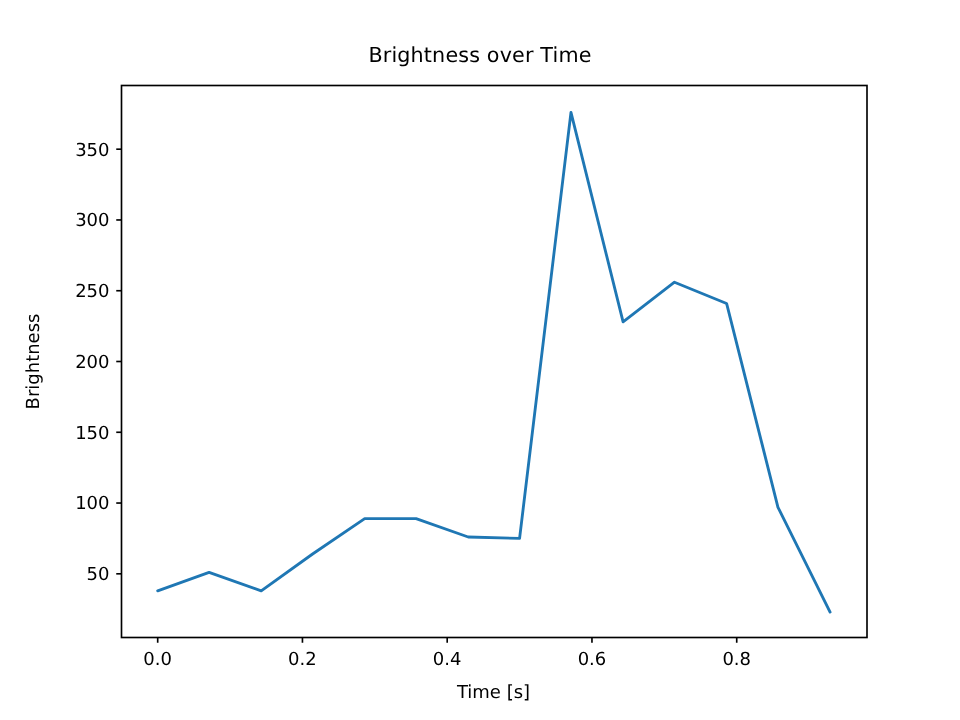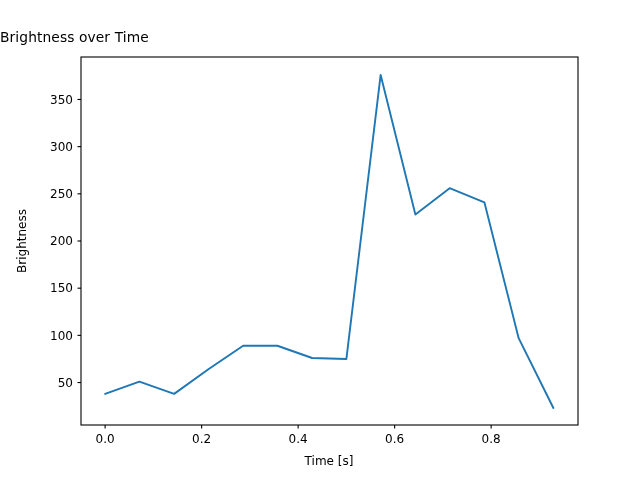--- a/index.html
+++ b/index.html
@@ -17,21 +17,21 @@
     position: relative;
     width: 640px;
     height: 480px;
     background: #ffffff;
   }
   #chart-title {
     position: absolute;
     left: 0;
     top: 29px;
     width: 640px;
-    text-align: left;
+    text-align: center;
     font-size: 13.8px;
     color: #000000;
     letter-spacing: 0.1px;
   }
   #plot-svg {
     position: absolute;
     left: 0;
     top: 0;
   }
   .tick-label {

